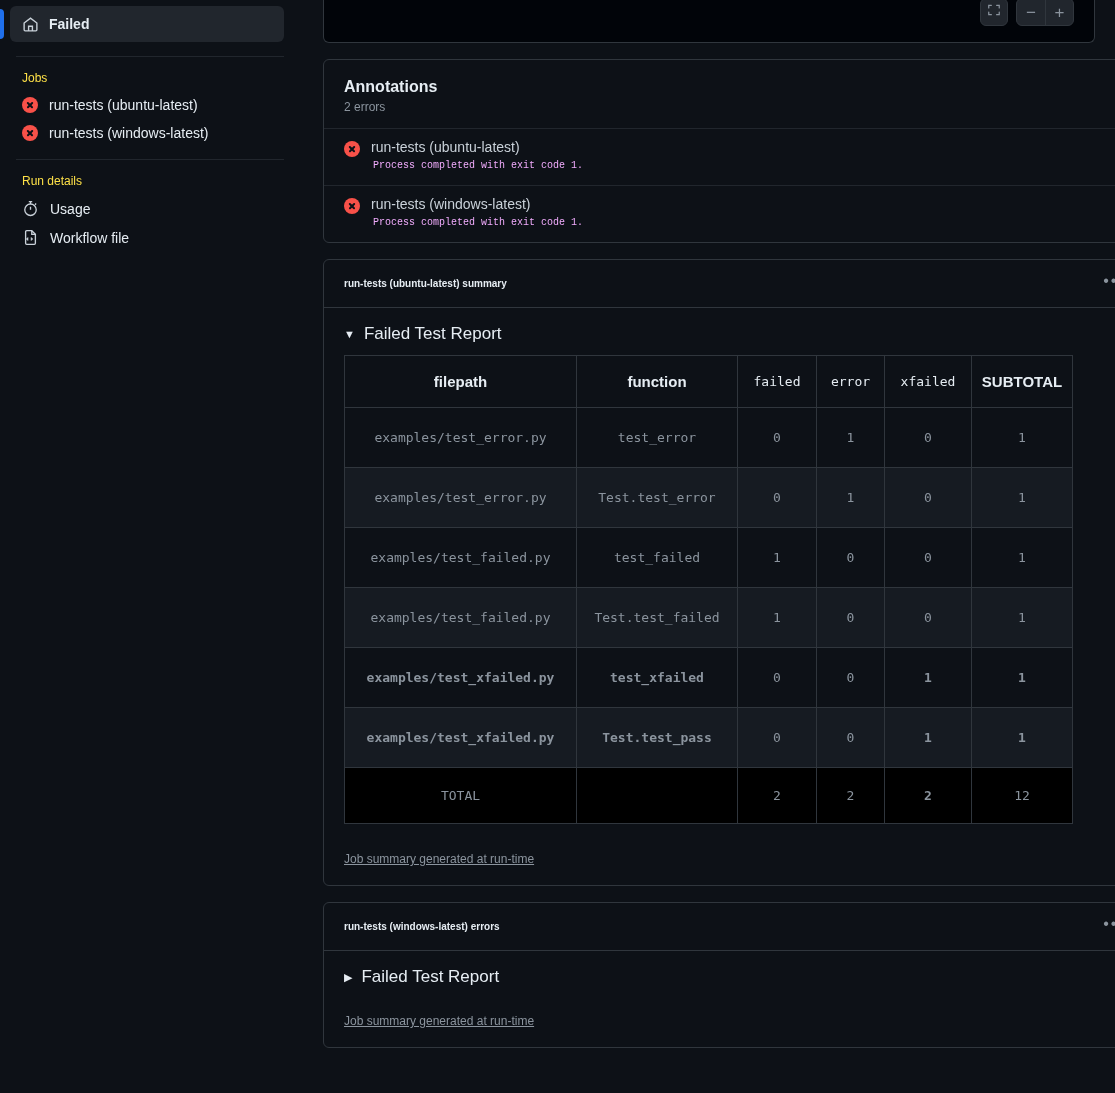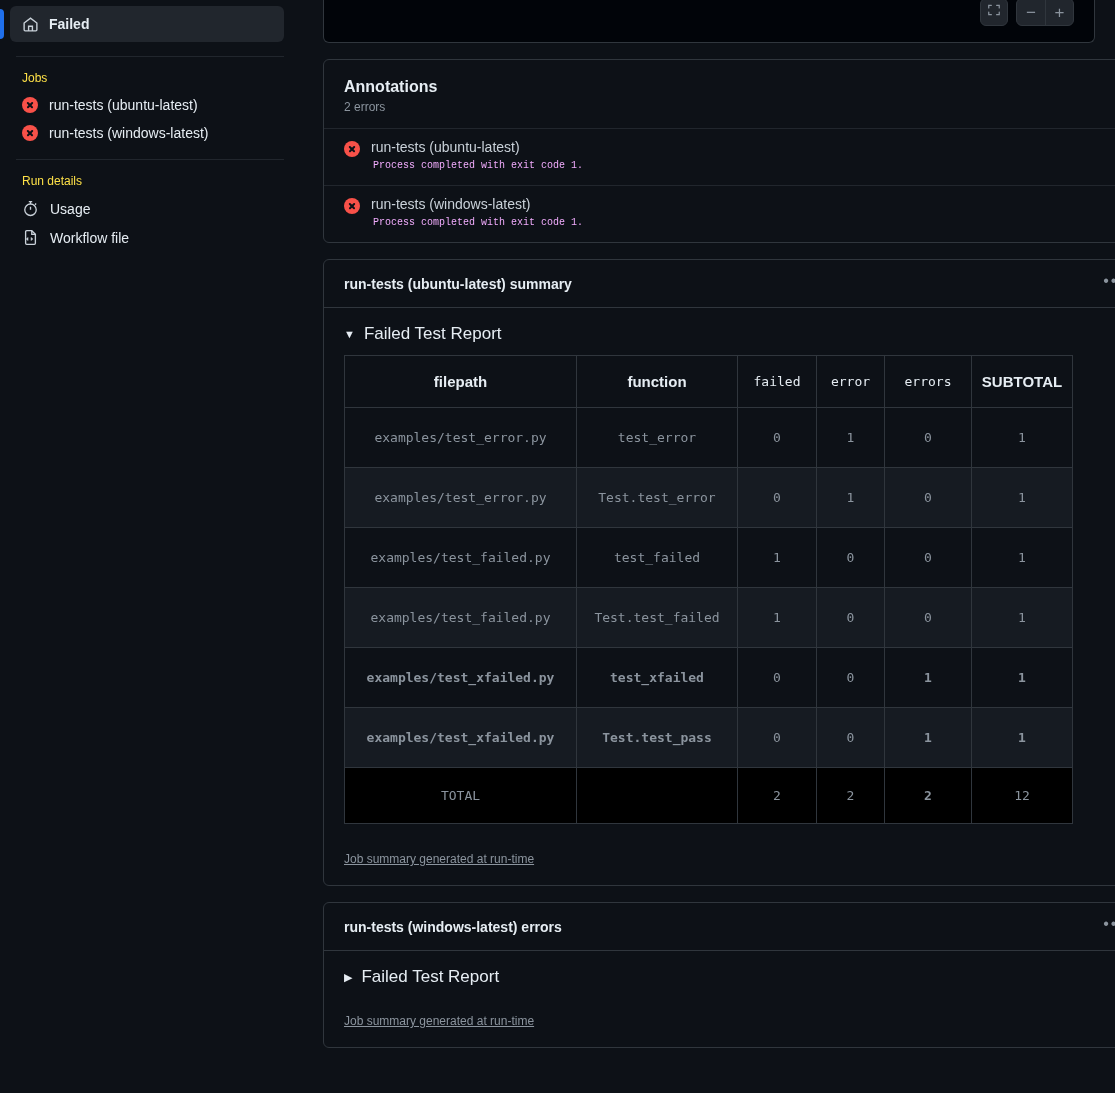--- a/index.html
+++ b/index.html
@@ -149,21 +149,21 @@
 
   
   .card-head {
     height: 48px;
     display: flex; align-items: center;
     padding: 0 20px;
     border-bottom: 1px solid #30363d;
     justify-content: space-between;
   }
   .card-head .ch-title {
-    color: #e6edf3; font-size: 14px; font-weight: 700;
+    color: #e6edf3; font-size: 10px; font-weight: 700;
   }
   .kebab {
     color: #8b949e; font-size: 16px; letter-spacing: 2px;
     cursor: pointer; line-height: 1; padding-bottom: 6px;
   }
   .card-body { padding: 16px 20px 18px 20px; }
 
   .disclosure {
     display: flex; align-items: center; gap: 9px;
     color: #e6edf3; font-size: 17px;
@@ -343,21 +343,21 @@
           <col class="col-n2">
             <col class="col-n3">
             <col class="col-n4">
         </colgroup>
         <thead>
           <tr>
             <th>filepath</th>
             <th>function</th>
             <th class="mono c-red">failed</th>
             <th class="mono c-red">error</th>
-            <th class="mono c-yellow">errors</th>
+            <th class="mono c-yellow">xfailed</th>
             <th>SUBTOTAL</th>
           </tr>
         </thead>
         <tbody>
           <tr>
             <td class="c-red">examples/test_error.py</td>
             <td class="c-red">test_error</td>
             <td class="c-dim">0</td>
             <td class="c-red">1</td>
             <td class="c-dim">0</td>

